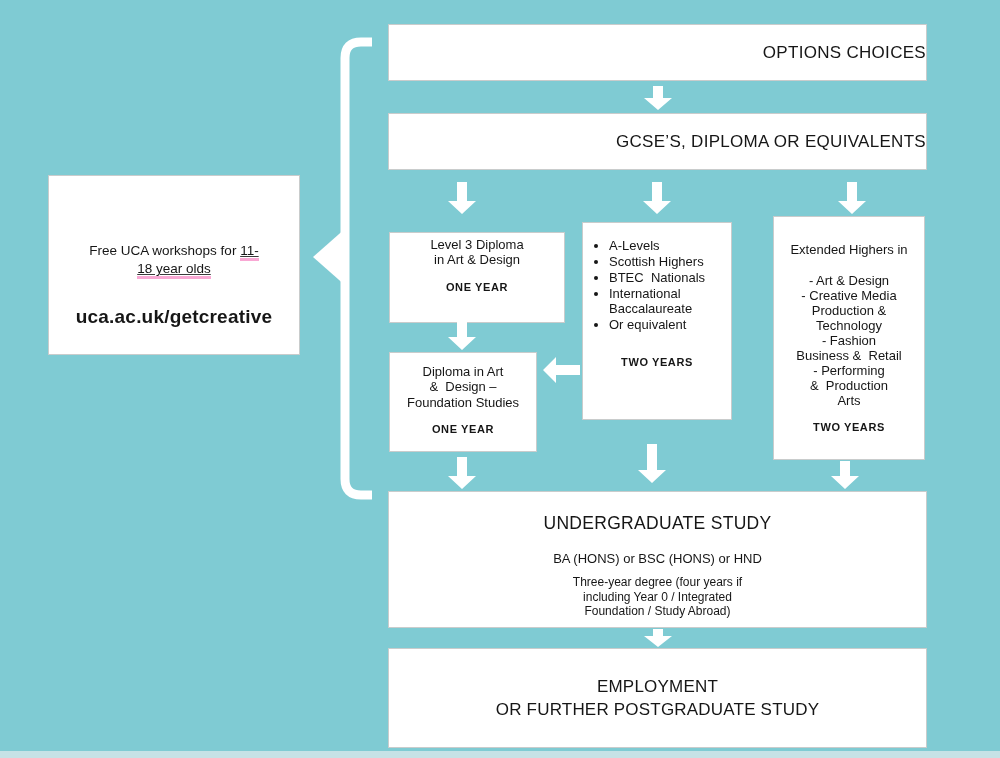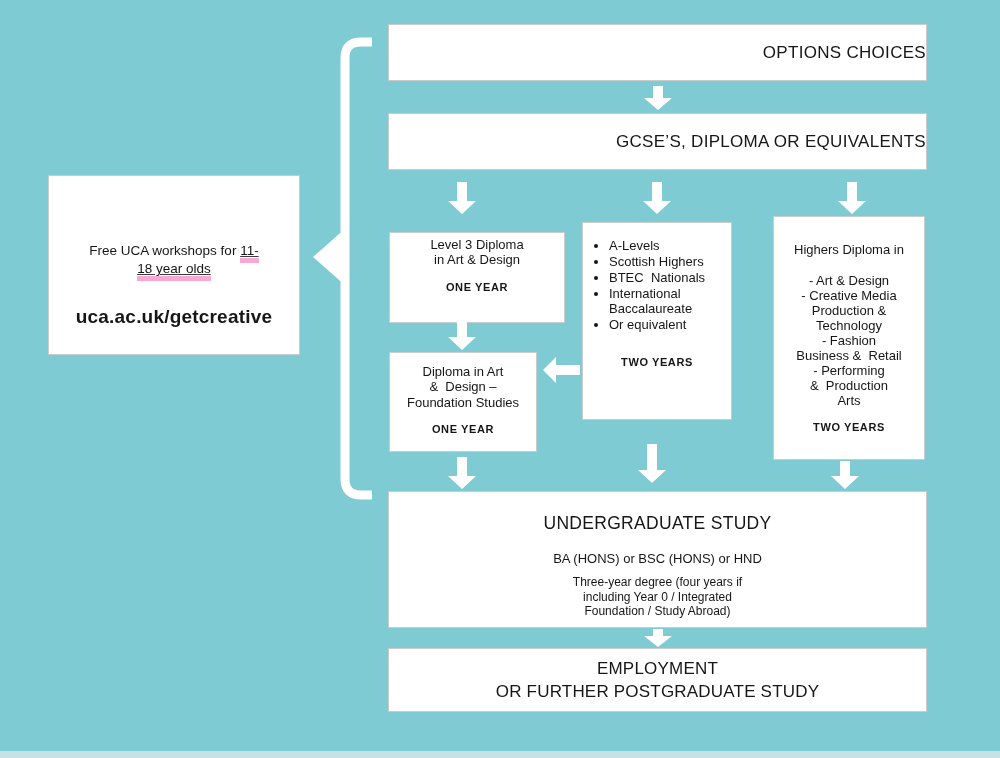--- a/index.html
+++ b/index.html
@@ -4,21 +4,21 @@
 <style>
   html,body{margin:0;padding:0;}
   body{font-family:"Liberation Sans","DejaVu Sans",sans-serif;color:#161616;}
   #canvas{position:relative;width:1000px;height:758px;background:#7FCBD3;overflow:hidden;}
   .box{position:absolute;background:#ffffff;border:1px solid #c9cccc;box-sizing:border-box;text-align:center;}
   .banner{display:flex;align-items:center;justify-content:flex-end;font-size:17px;letter-spacing:.3px;}
   .ws{white-space:pre-wrap;}
   .duration{font-weight:bold;font-size:11px;letter-spacing:.6px;}
   .small-title{font-size:13px;line-height:1.18;}
   #workshops-box{line-height:1.35;font-size:13.5px;}
-  .ul-link{text-decoration:underline;text-decoration-color:#3a3a3a;border-bottom:5px solid #f9a8d4;padding-bottom:0;}
+  .ul-link{text-decoration:underline;text-decoration-color:#3a3a3a;border-bottom:3px solid #f9a8d4;padding-bottom:0;}
   #site-line{font-weight:bold;font-size:19px;margin-top:26px;letter-spacing:.2px;}
   #alevels-list{margin:0;padding:0 4px 0 26px;text-align:left;font-size:13px;line-height:1.16;}
   #alevels-list li{margin:0 0 1px 0;white-space:pre-wrap;}
   #undergrad-title{font-size:17.5px;letter-spacing:.3px;margin-top:21px;text-align:center;}
   #undergrad-sub{font-size:13px;margin-top:17px;}
   #undergrad-note{font-size:12px;line-height:1.22;margin-top:9px;}
   #employment-box{display:flex;align-items:center;justify-content:center;font-size:17px;line-height:1.38;letter-spacing:.2px;}
   #extended-body{font-size:13px;line-height:1.15;margin-top:17px;}
   svg.overlay{position:absolute;left:0;top:0;pointer-events:none;}
   #bottom-strip{position:absolute;left:0;top:751px;width:1000px;height:7px;background:#c6e2e6;}
@@ -55,21 +55,21 @@
       <li>A-Levels</li>
       <li>Scottish Highers</li>
       <li>BTEC  Nationals</li>
       <li>International Baccalaureate</li>
       <li>Or equivalent</li>
     </ul>
     <div class="duration" style="margin-top:24px;">TWO YEARS</div>
   </div>
 
   <div class="box" id="extended-box" style="left:773px;top:216px;width:152px;height:244px;padding-top:25px;">
-    <div class="small-title">Highers Diploma in</div>
+    <div class="small-title">Extended Highers in</div>
     <div class="ws" id="extended-body">- Art &amp; Design
 - Creative Media
 Production &amp;
 Technology
 - Fashion
 Business &amp;  Retail
 - Performing
 &amp;  Production
 Arts</div>
     <div class="duration" style="margin-top:12px;">TWO YEARS</div>
@@ -83,21 +83,21 @@
   </div>
 
   <div class="box" id="undergrad-box" style="left:388px;top:491px;width:539px;height:137px;">
     <div id="undergrad-title">UNDERGRADUATE STUDY</div>
     <div id="undergrad-sub">BA (HONS) or BSC (HONS) or HND</div>
     <div id="undergrad-note" class="ws">Three-year degree (four years if
 including Year 0 / Integrated
 Foundation / Study Abroad)</div>
   </div>
 
-  <div class="box" id="employment-box" style="left:388px;top:648px;width:539px;height:64px;">
+  <div class="box" id="employment-box" style="left:388px;top:648px;width:539px;height:100px;">
     <span class="ws">EMPLOYMENT
 OR FURTHER POSTGRADUATE STUDY</span>
   </div>
 
   <svg class="overlay" width="1000" height="758" viewBox="0 0 1000 758">
 
     <path d="M 372 42 L 361 42 Q 345 42 345 58 L 345 479 Q 345 495 361 495 L 372 495" fill="none" stroke="#ffffff" stroke-width="9"></path>
     <polygon points="347,227 313,257 347,287" fill="#ffffff"></polygon>
 
     <polygon points="653,86 663,86 663,98 672,98 658,110 644,98 653,98" fill="#ffffff"></polygon>

